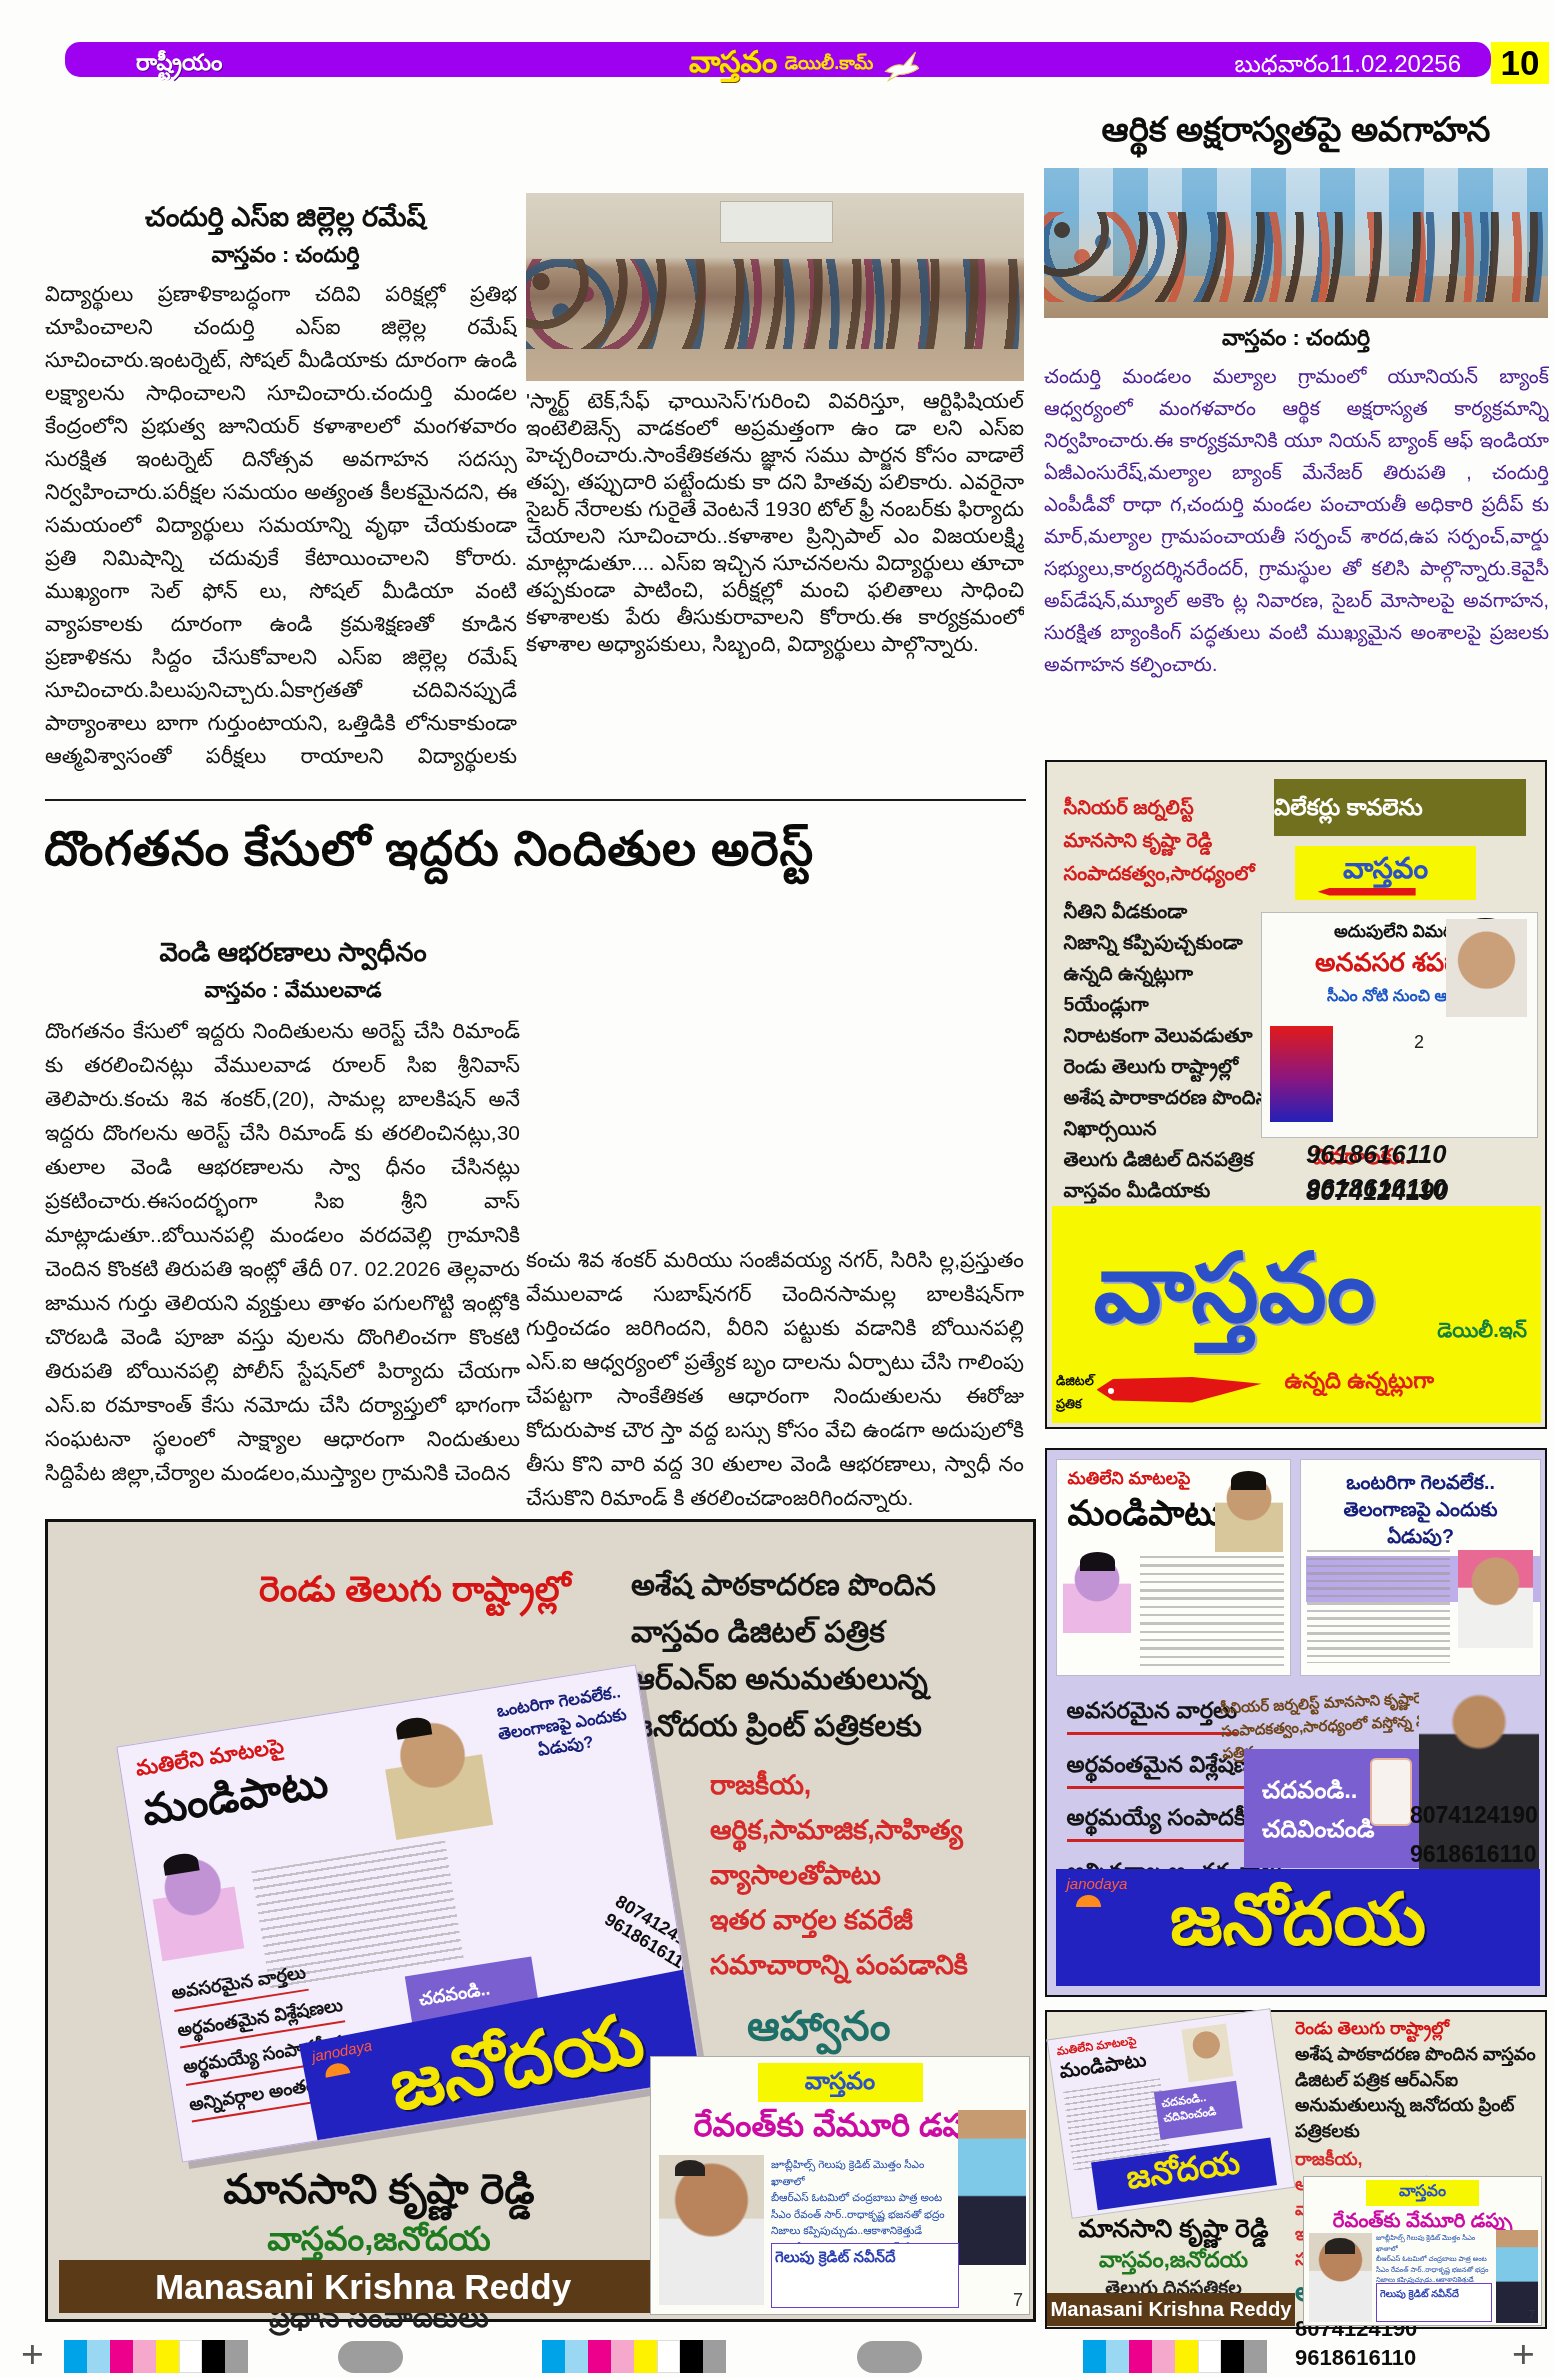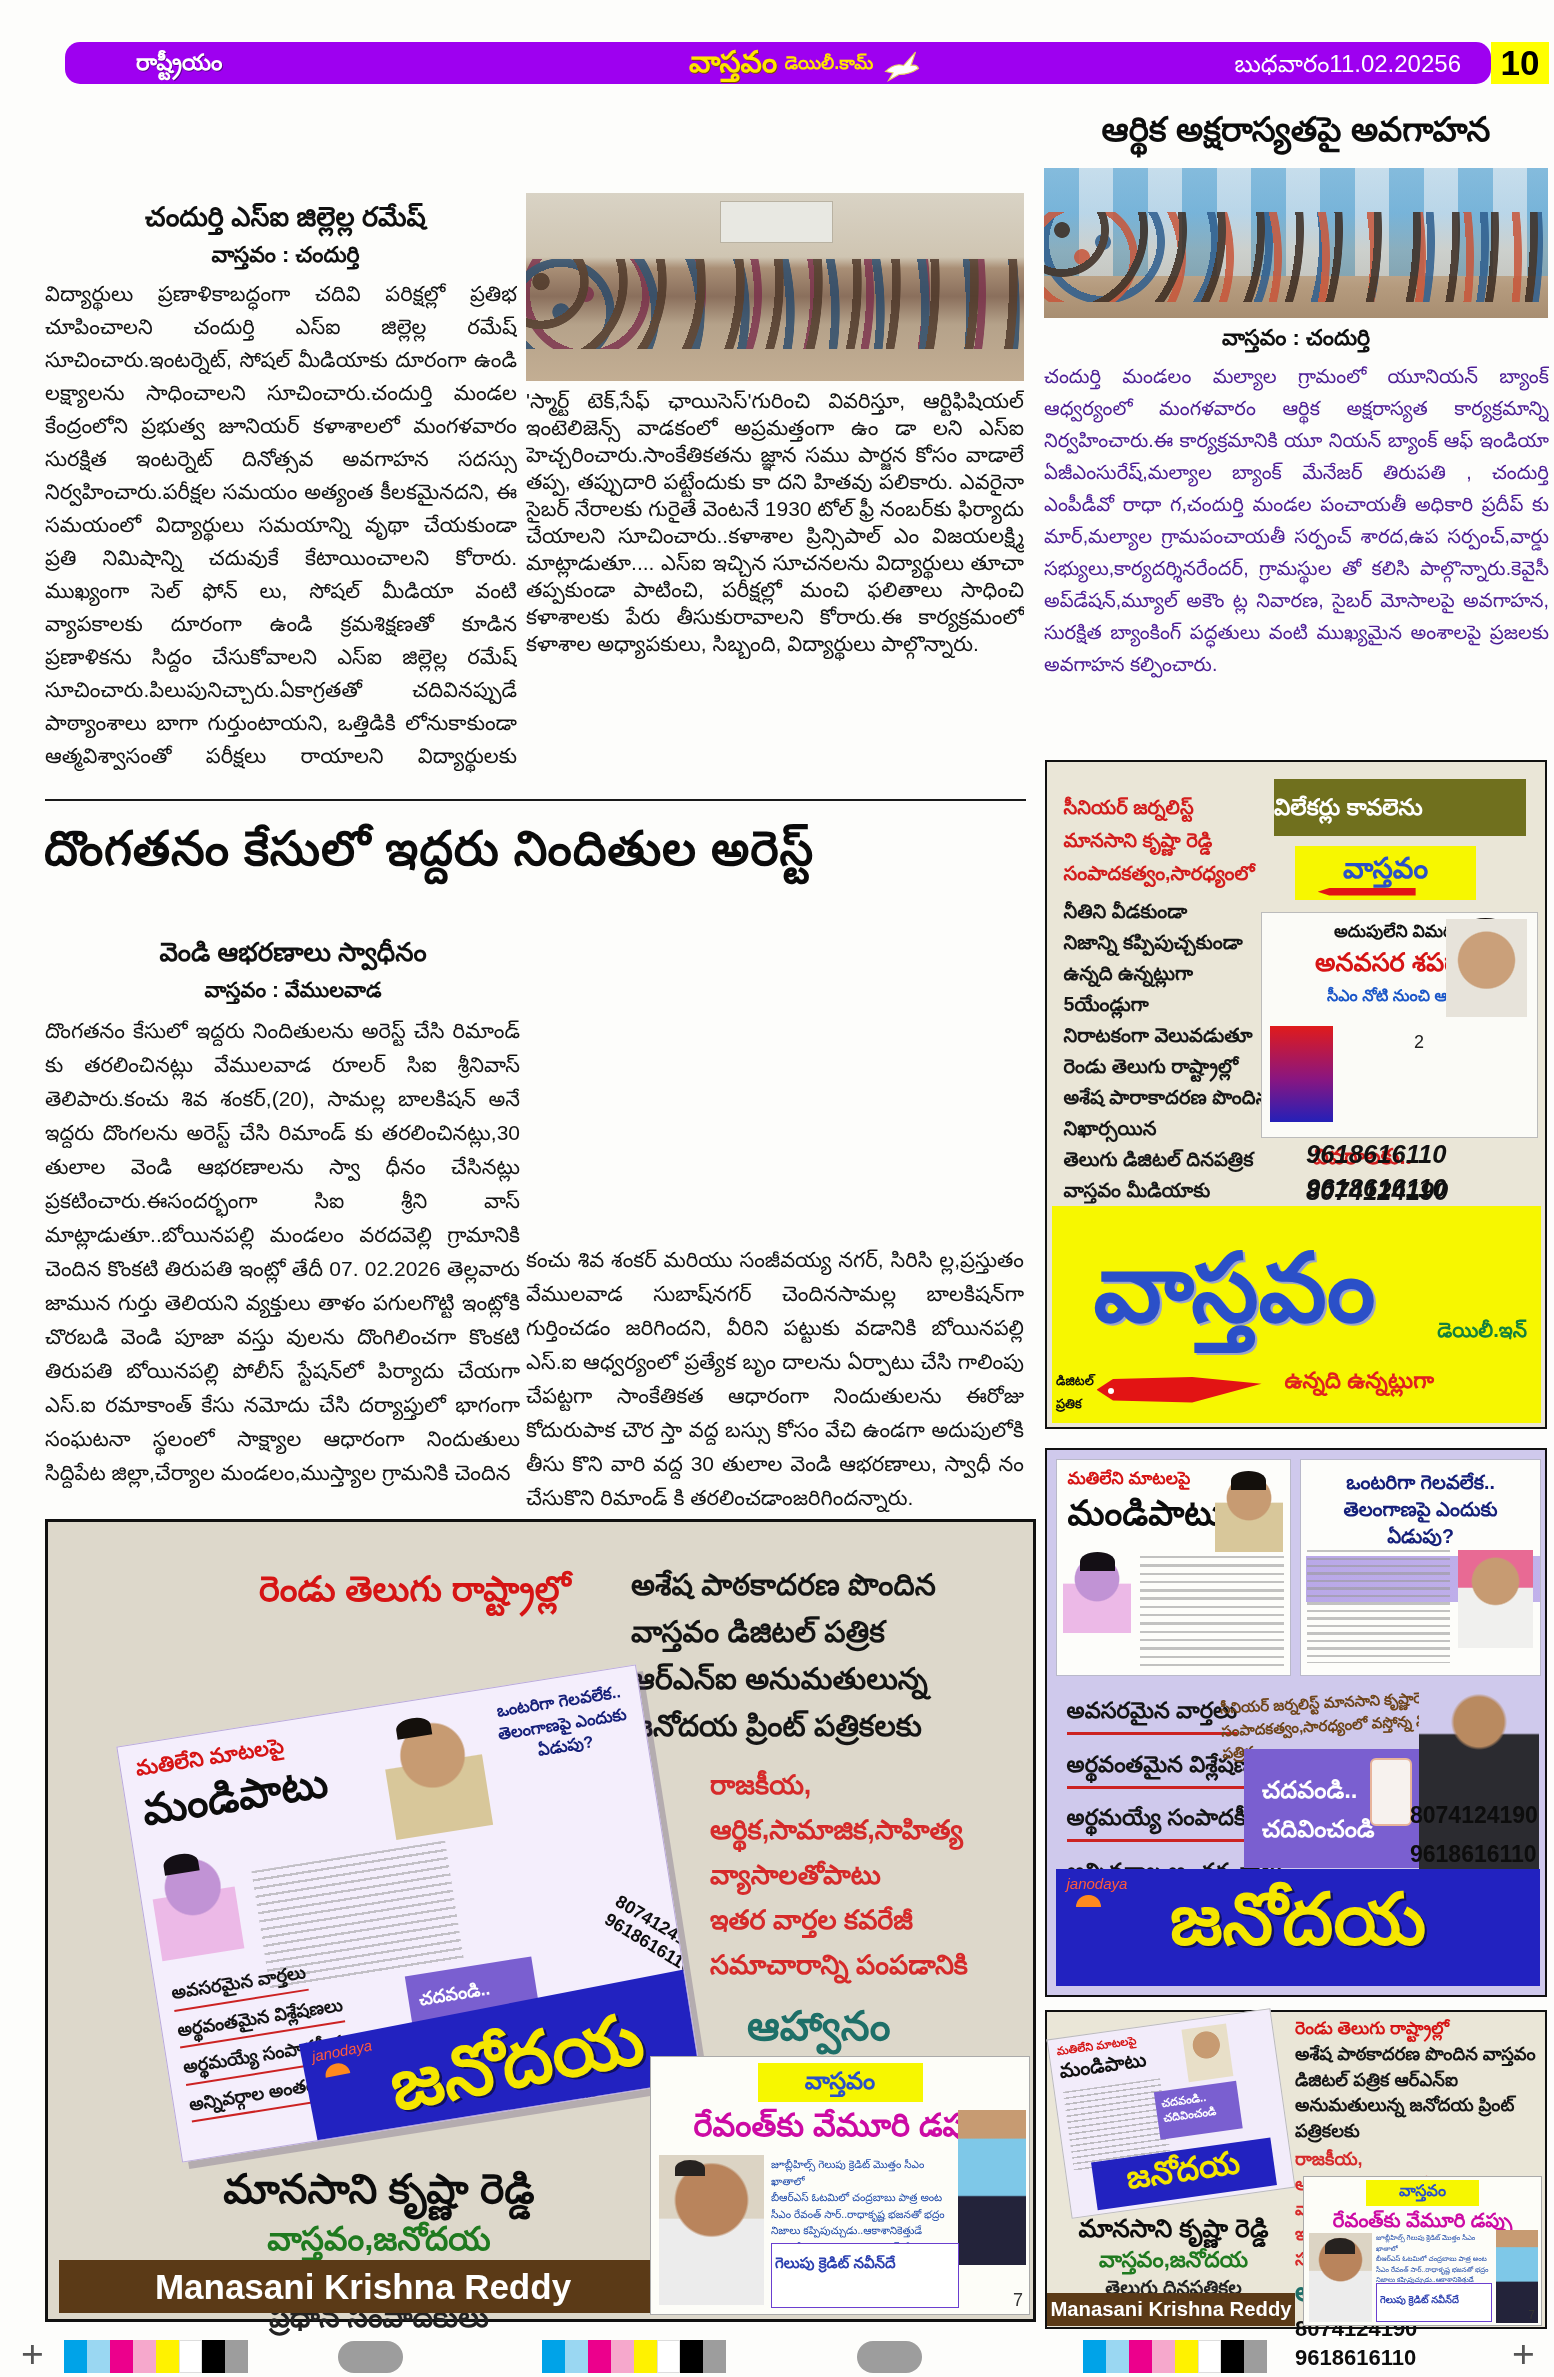--- a/index.html
+++ b/index.html
@@ -1,21 +1,21 @@
 <!DOCTYPE html>
 <html style="font-size:12px"><head>
 <meta charset="utf-8">
 <style>
   * { margin:0; padding:0; box-sizing:border-box; }
   body { background:#e8e8e8; font-family:"Liberation Sans", sans-serif; }
   .page { position:relative; width:1555px; height:2377px; background:#fdfdfb; overflow:hidden; margin:0 auto; }
   .abs { position:absolute; }
 
   
-  .topbar { left:65px; top:42px; width:1426px; height:42px; background:#9e00f0;border-radius:15px; }
+  .topbar { left:65px; top:42px; width:1426px; height:35px; background:#9e00f0;border-radius:15px; }
   .topbar-section { position:absolute; left:71px; top:7.5px; color:#fff; font-size:22.6px; font-weight:bold; text-shadow:0.8px 0.8px 0 #5a008a; }
   .topbar-mast { position:absolute; left:624px; top:3px; display:flex; align-items:center; gap:7.5px; }
   .topbar-mast .m1 { color:#ffe400; font-size:30px; font-weight:800; text-shadow:0.8px 0.8px 0 #7a4a00; }
   .topbar-mast .m2 { color:#ffe400; font-size:18px; font-weight:bold; }
   .topbar-date { position:absolute; right:30px; top:7.5px; color:#fff; font-size:24px; }
   .pagenum { left:1491px; top:42px; width:58px; height:42px; background:#ffff00; color:#000; font-size:35px; font-weight:800; text-align:center; line-height:42px; }
 
   
   .a1-head { left:44px; top:108px; width:985px; color:#c11414; font-size:50px; font-weight:800; letter-spacing:0.8px; }
   .a1-sub { left:60px; top:202px; width:451px; text-align:center; font-size:27px; font-weight:800; color:#111; }
@@ -139,21 +139,21 @@
   .br-brown { left:0px; bottom:1.5px; width:248px; height:33px; font-size:20.3px; text-align:center; line-height:33px; }
 
   .vemuri { position:absolute; background:#fdfdf8; border:0.8px solid #aaa; overflow:hidden; }
   .br-vemuri { left:256px; top:164px; width:239px; height:150px; }
   .vm-mast { position:relative; margin:3px auto 0; width:113px; height:25.6px; background:#f7f700; text-align:center; color:#2b50c8; font-size:16px; font-weight:900; line-height:22.6px; }
   .vm-head { text-align:center; color:#cc0aa4; font-size:19.6px; font-weight:900; margin-top:3px; }
   .vm-bullets { position:absolute; left:72px; top:56px; width:113px; color:#1a46a8; font-size:6.8px; line-height:10.5px; }
   .vm-face { position:absolute; left:4.5px; top:56px; width:63px; height:89px; background:radial-gradient(circle at 50% 30%,#b9845c 0 30%,transparent 32%), linear-gradient(180deg,transparent 42%,#ececec 43%), #dcd4c4; }
   .vm-face::before { content:""; position:absolute; left:16.5px; top:4.5px; width:30px; height:16.5px; border-radius:50% 50% 0 0; background:#262220; }
   .vm-man2 { position:absolute; right:3px; top:53px; width:42px; height:93px; background:linear-gradient(180deg,#c79b72 0 18%, #7ec8e8 19% 55%, #23233a 56%); }
-  .vm-inset { position:absolute; left:72px; bottom:3px; width:116px; height:39px; border:1.5px solid #6a3fd0; color:#2b3fb0; font-size:9.8px; font-weight:800; padding:10px 3px; background:#fff; }
+  .vm-inset { position:absolute; left:72px; bottom:3px; width:116px; height:39px; border:1.5px solid #6a3fd0; color:#2b3fb0; font-size:9.8px; font-weight:800; padding:4px 3px; background:#fff; }
   .vm-pg { position:absolute; right:6px; bottom:3px; font-size:12px; color:#333; }
 
   
   .blad { left:45px; top:1519px; width:991px; height:803px; background:#ddd8cb; border:3px solid #111; }
   .bl-h { position:absolute; left:211px; top:47px; color:#d61414; font-size:35px; font-weight:900; }
   .bl-intro { position:absolute; left:583px; top:39px; width:399px; color:#141414; font-size:30px; font-weight:800; line-height:47px; }
   .bl-list { position:absolute; left:662px; top:241px; color:#d62a2a; font-size:27px; font-weight:700; line-height:45px; }
   .bl-invite { position:absolute; left:699px; top:481px; color:#1e6f68; font-size:41px; font-weight:900; }
   .bl-ph { position:absolute; left:703px; font-size:33px; font-weight:800; color:#0d0d0d; }
   .bl-collage { position:absolute; left:98px; top:181px; width:526px; height:421px; transform:rotate(-9deg); background:#f4eefc; border:0.8px solid #b9a9d9; box-shadow:6px 7.5px 0 rgba(60,40,90,.25); overflow:hidden; }

